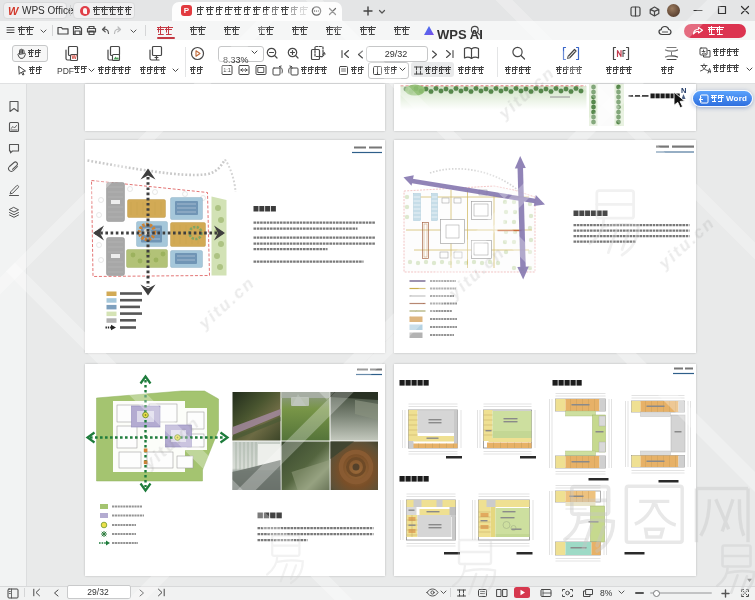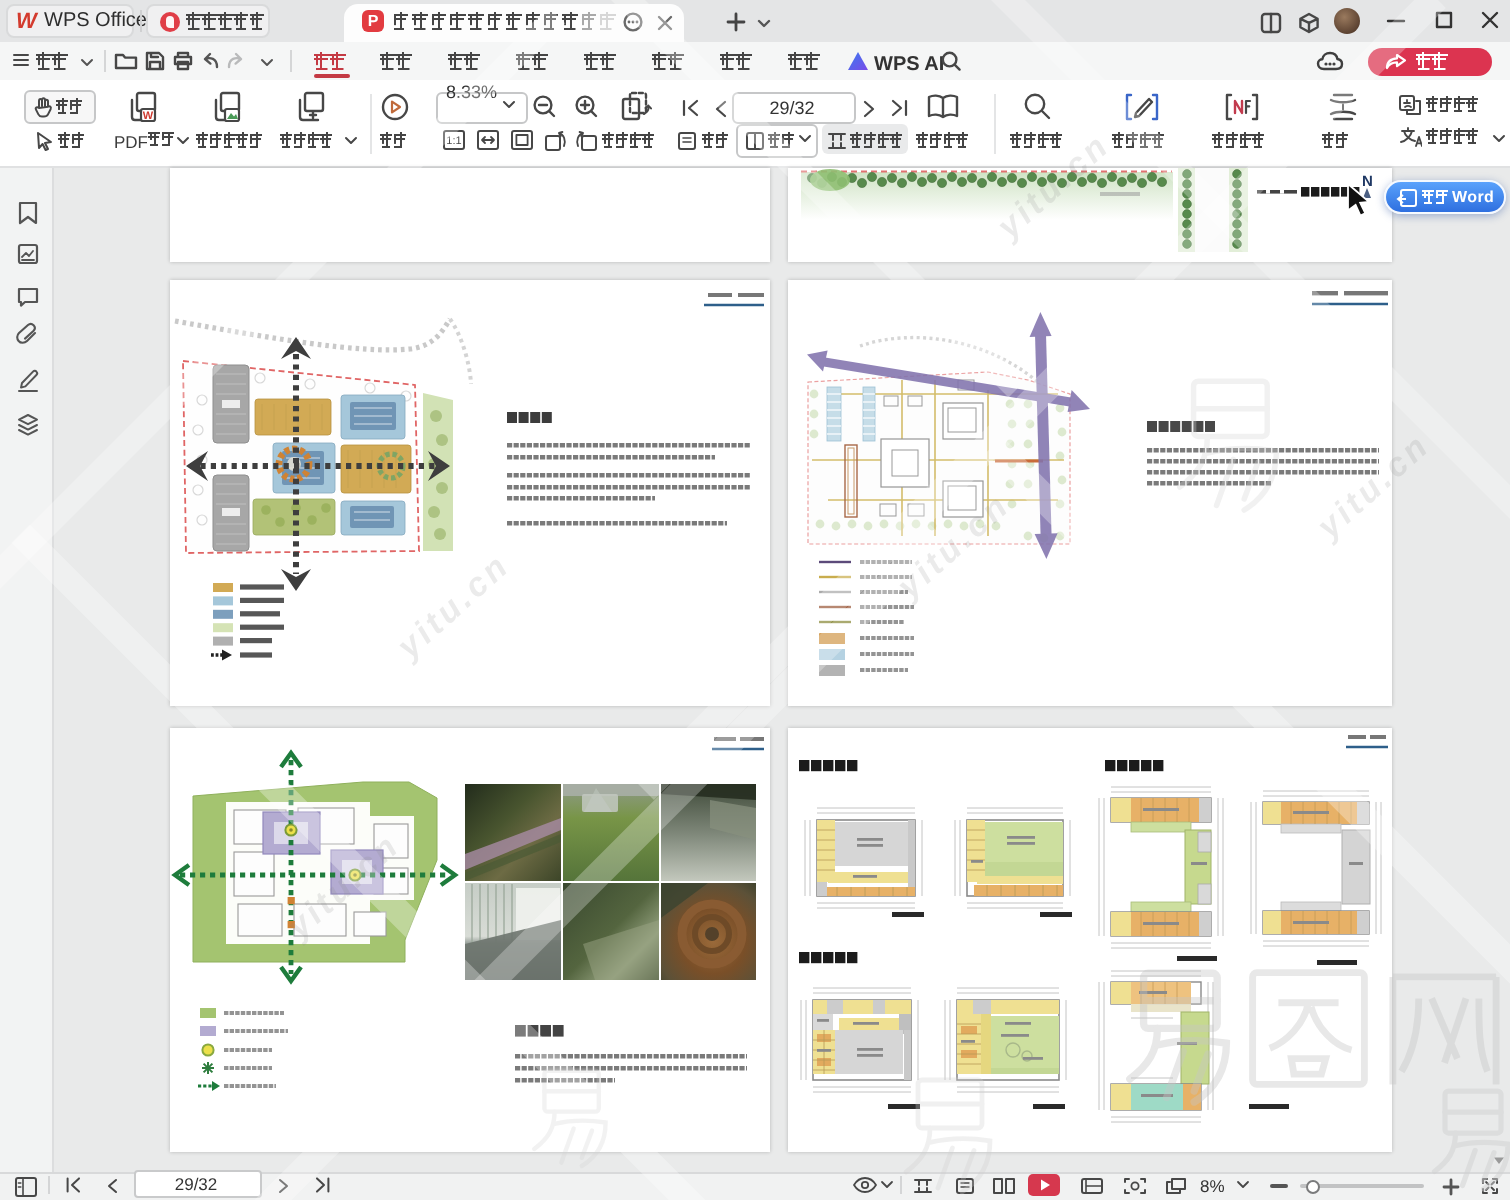--- a/index.html
+++ b/index.html
@@ -99,21 +99,21 @@
 <div class="abs" style="left:394px;top:26px"><i class="z"></i><i class="z"></i></div>
 <svg class="abs" style="left:424px;top:26px" width="10" height="9">
       <defs>
         <linearGradient id="ai" x1="0" y1="0" x2="1" y2="1">
           <stop offset="0" stop-color="#3a7bf0"></stop>
           <stop offset="1" stop-color="#7a4ae8"></stop>
         </linearGradient>
       </defs>
       <path d="M5 0 L10 9 H0 Z" fill="url(#ai)"></path>
     </svg>
-<div class="abs" style="left:437px;top:26.5px;font-size:10px;font-weight:bold;color:#333">WPS AI</div>
+<div class="abs" style="left:437px;top:26.5px;font-size:13px;font-weight:bold;color:#333">WPS AI</div>
 <svg class="abs" style="left:470px;top:25px" width="11" height="11">
       <circle class="ic" cx="4.8" cy="4.8" r="3.4"></circle>
       <path class="ic" d="M7.3 7.3 L9.8 9.8"></path>
     </svg>
 <svg class="abs" style="left:658px;top:24px" width="14" height="13">
       <path class="ic" d="M4 10.5 C1.8 10.5 1 9 1 7.8 C1 6.4 2.2 5.6 3.2 5.6 C3.4 3.6 5 2.5 7 2.5 C9 2.5 10.4 3.7 10.7 5.5 C12 5.7 13 6.6 13 8 C13 9.4 12 10.5 10 10.5 Z" style="stroke:#3f3f3f"></path>
       <circle cx="5" cy="8" r=".8" fill="#3f3f3f"></circle>
       <circle cx="7" cy="8" r=".8" fill="#3f3f3f"></circle>
       <circle cx="9" cy="8" r=".8" fill="#3f3f3f"></circle>
     </svg>
@@ -159,21 +159,21 @@
 <svg class="abs" style="left:172px;top:68px" width="7" height="5">
         <path class="ic" d="M1 1 L3.5 3.5 L6 1" style="stroke-width:1"></path>
       </svg>
 <div class="abs" style="left:185px;top:47px;width:1px;height:30px;background:#e4e5e6"></div>
 <svg class="abs" style="left:190px;top:46px" width="15" height="15">
         <circle class="ic" cx="7.5" cy="7.5" r="6"></circle>
         <path d="M6 4.8 L10 7.5 L6 10.2 Z" fill="none" stroke="#c06a3a" stroke-width="1.1" stroke-linejoin="round"></path>
       </svg>
 <div class="abs" style="left:190px;top:66px"><i class="z t"></i><i class="z t"></i></div>
 <div class="abs" style="left:218px;top:45.5px;width:44px;height:14px;border:1px solid #c6c7c8;border-radius:3px;background:#fff"></div>
-<div class="abs" style="left:223px;top:41px;font-size:9px;color:#333">8.33%</div>
+<div class="abs" style="left:223px;top:55px;font-size:9px;color:#333">8.33%</div>
 <svg class="abs" style="left:251px;top:50px" width="7" height="5">
         <path class="ic" d="M1 1 L3.5 3.5 L6 1" style="stroke-width:1"></path>
       </svg>
 <svg class="abs" style="left:266px;top:47px" width="13" height="13">
         <circle class="ic" cx="5.5" cy="5.5" r="4.2"></circle>
         <path class="ic" d="M8.7 8.7 L11 11 M3.5 5.5 H7.5"></path>
       </svg>
 <svg class="abs" style="left:287px;top:47px" width="13" height="13">
         <circle class="ic" cx="5.5" cy="5.5" r="4.2"></circle>
         <path class="ic" d="M8.7 8.7 L11 11 M3.5 5.5 H7.5 M5.5 3.5 V7.5"></path>

